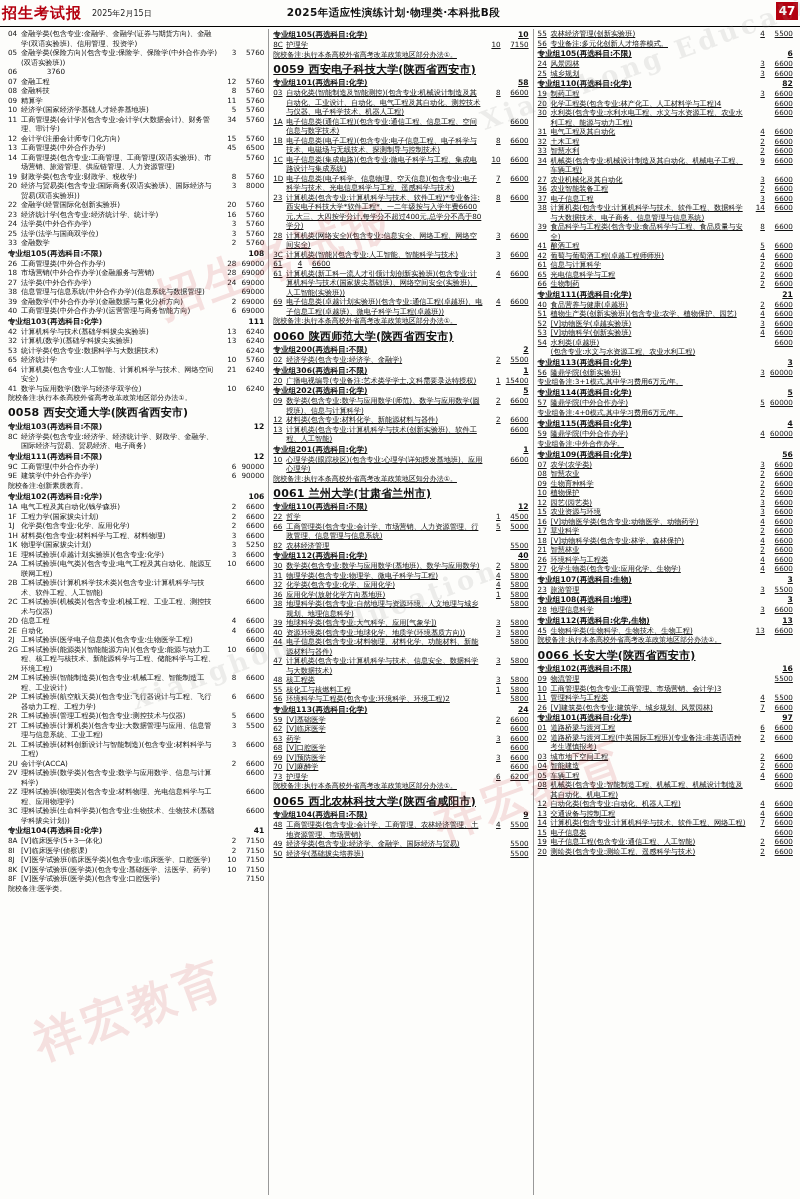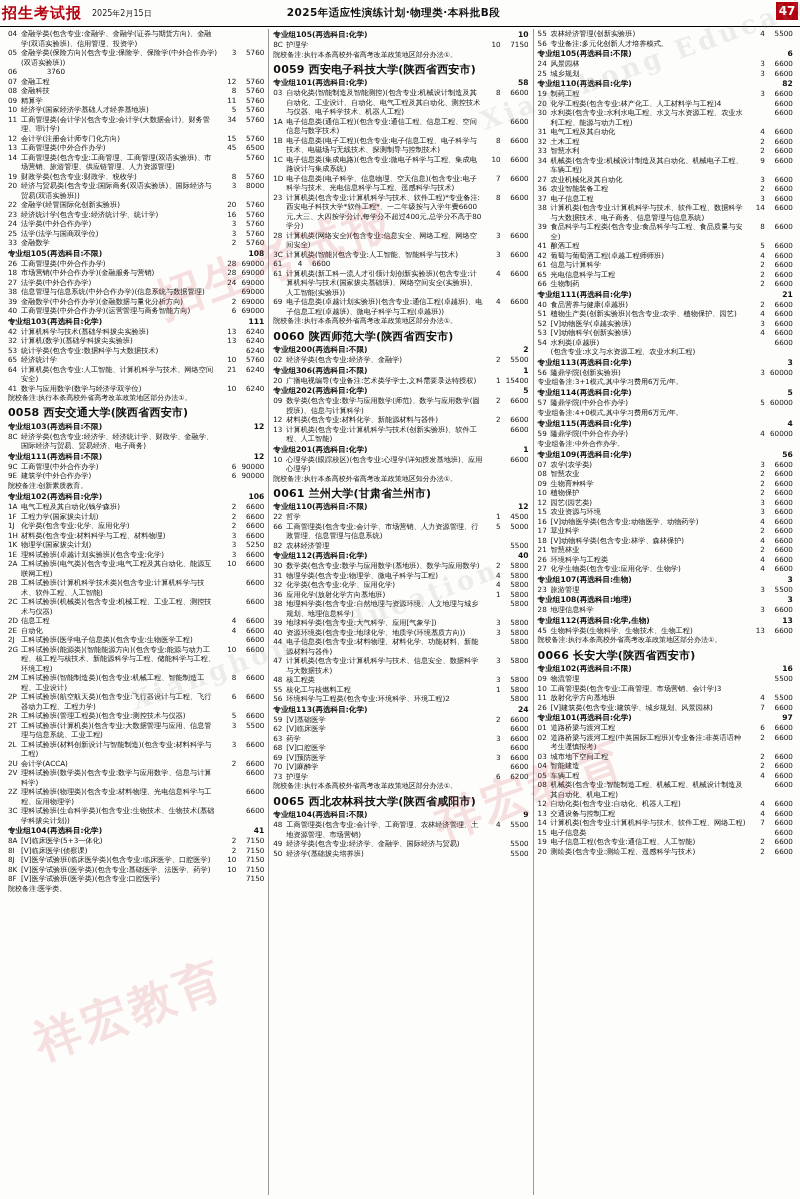--- a/index.html
+++ b/index.html
@@ -41,21 +41,21 @@
     padding:2px 3px 0 4px;
     height:1168px;
     box-sizing:border-box;
   }
   .col{
     width:33.33%;
     box-sizing:border-box;
     padding:0 4px;
     line-height:1.32;
   }
-  .col + .col{border-left:.7px solid #999;}
+  .col + .col{border-left:.7px solid #999;text-decoration:underline;}
   
   .uni{
     font-weight:bold;font-size:11px;
     margin-top:3px;margin-bottom:1px;
     letter-spacing:.2px;
   }
   .grp{
     font-weight:bold;font-size:7.6px;
     display:flex;justify-content:space-between;
     margin-top:1px;
@@ -1115,21 +1115,21 @@
         <span class="fe">5500</span>
       </div>
       <div class="row">
         <span class="no">10</span>
         <span class="nm">工商管理类(包含专业:工商管理、市场营销、会计学)3</span>
         <span class="pl"></span>
         <span class="fe"></span>
       </div>
       <div class="row">
         <span class="no">11</span>
-        <span class="nm">放射化学方向基地班</span>
+        <span class="nm">管理科学与工程类</span>
         <span class="pl">4</span>
         <span class="fe">5500</span>
       </div>
       <div class="row">
         <span class="no">26</span>
         <span class="nm">[V]建筑类(包含专业:建筑学、城乡规划、风景园林)</span>
         <span class="pl">7</span>
         <span class="fe">6600</span>
       </div>
       <div class="grp">

